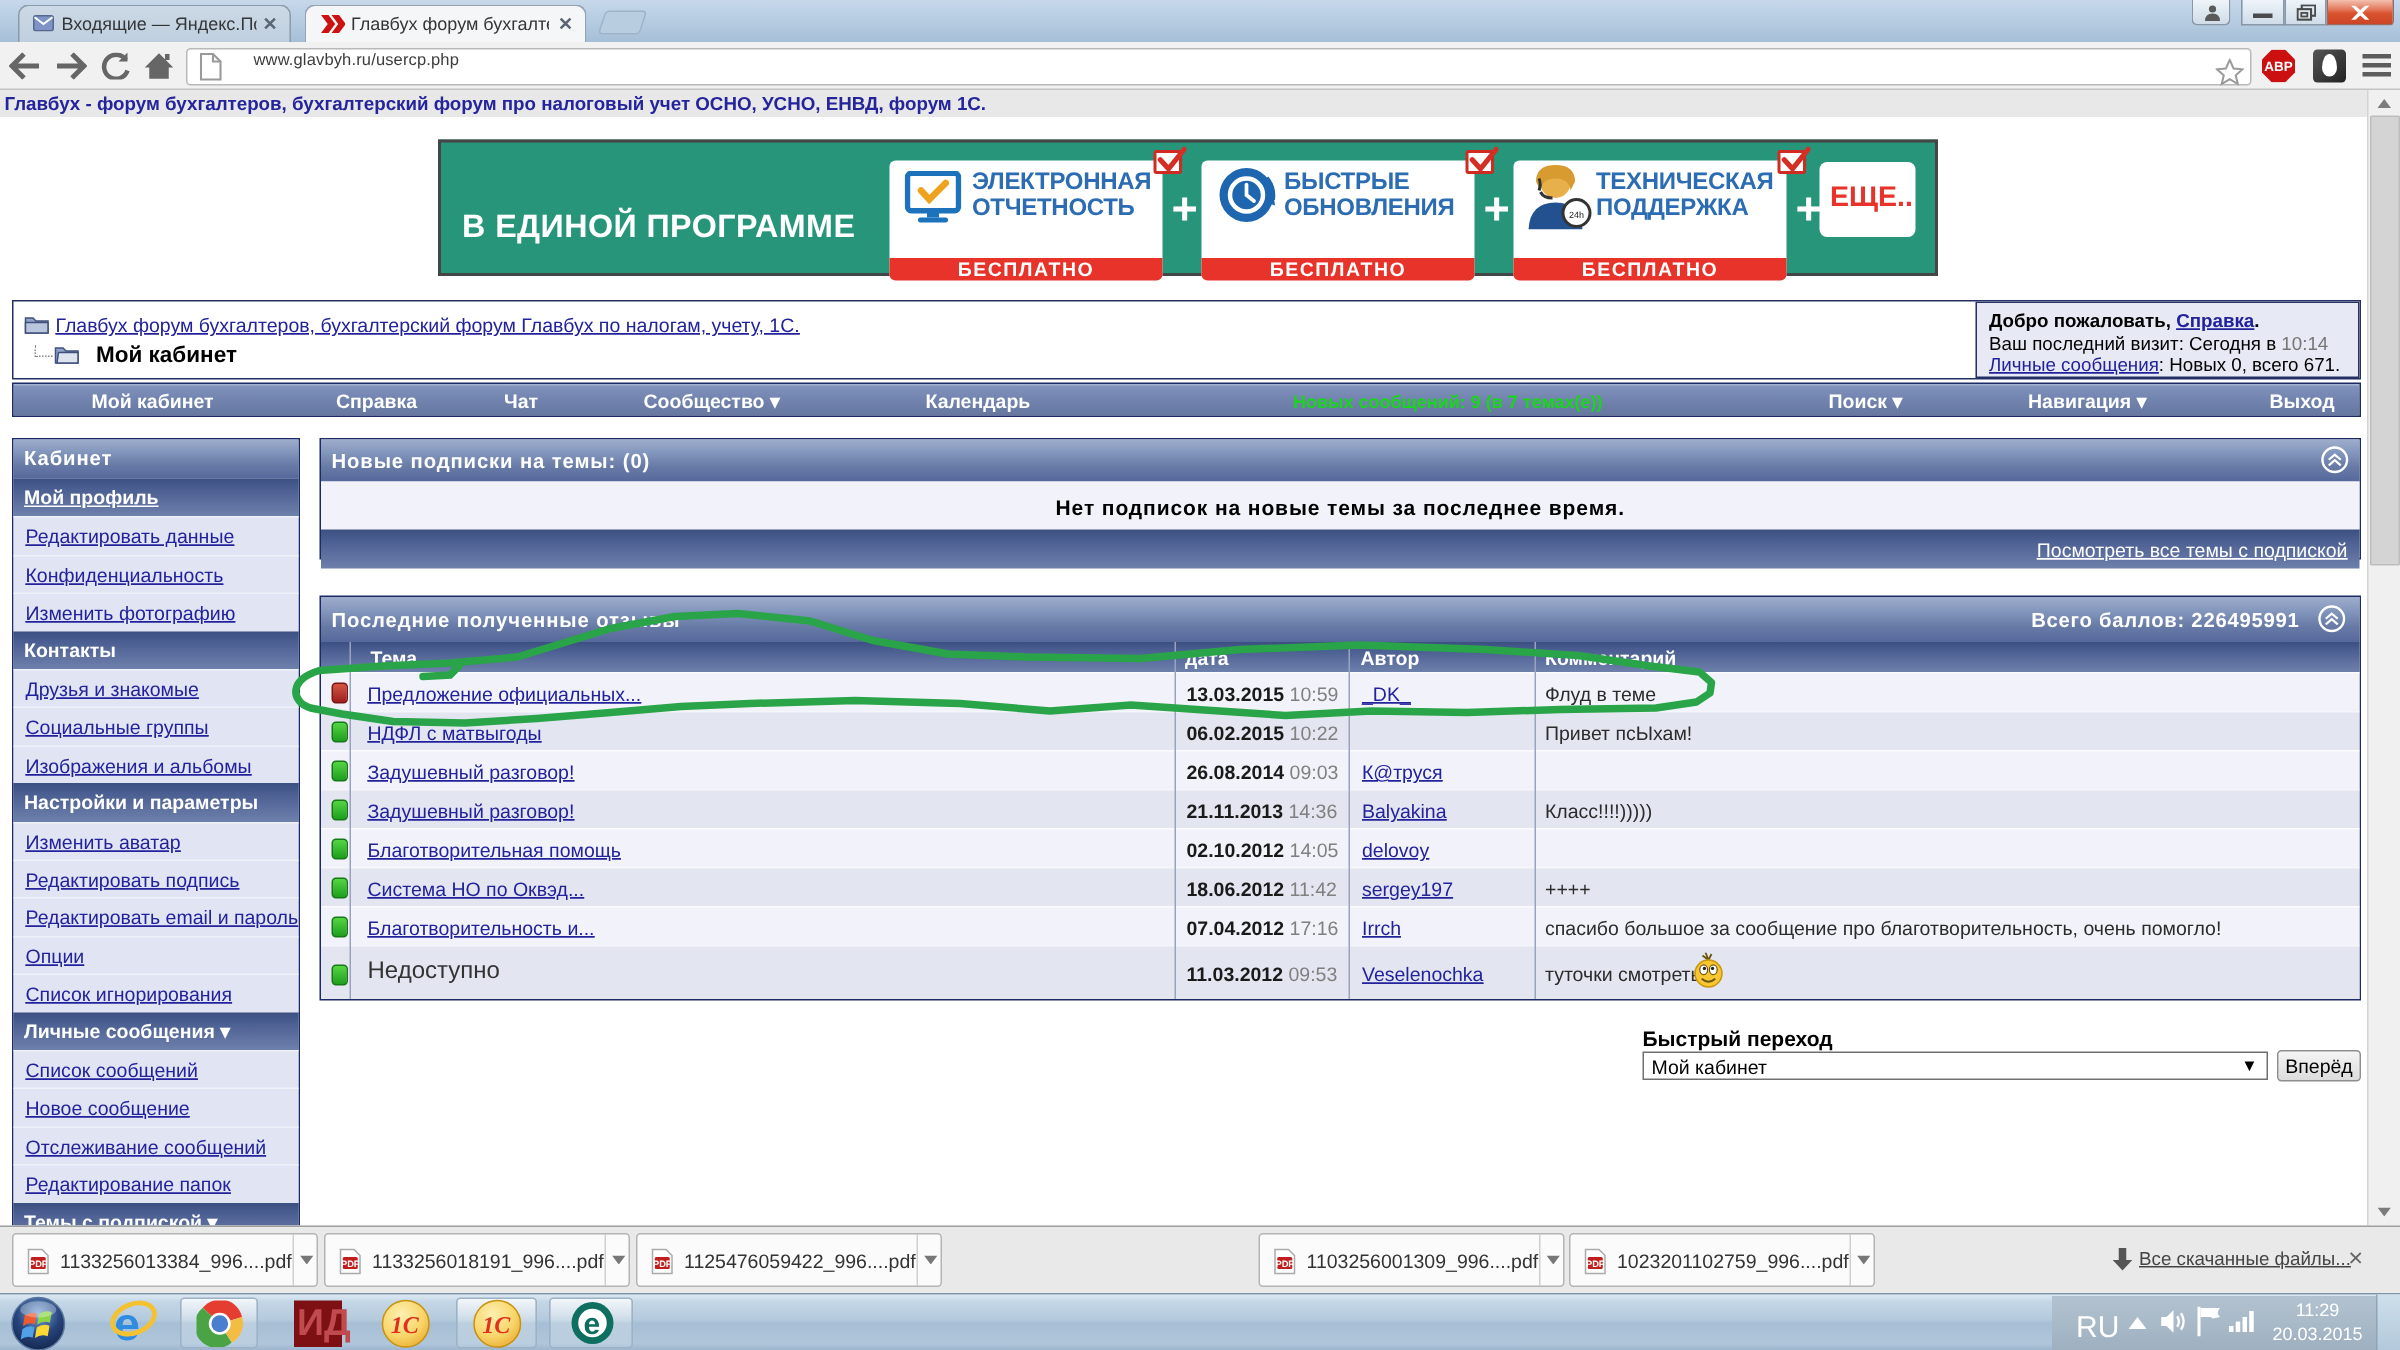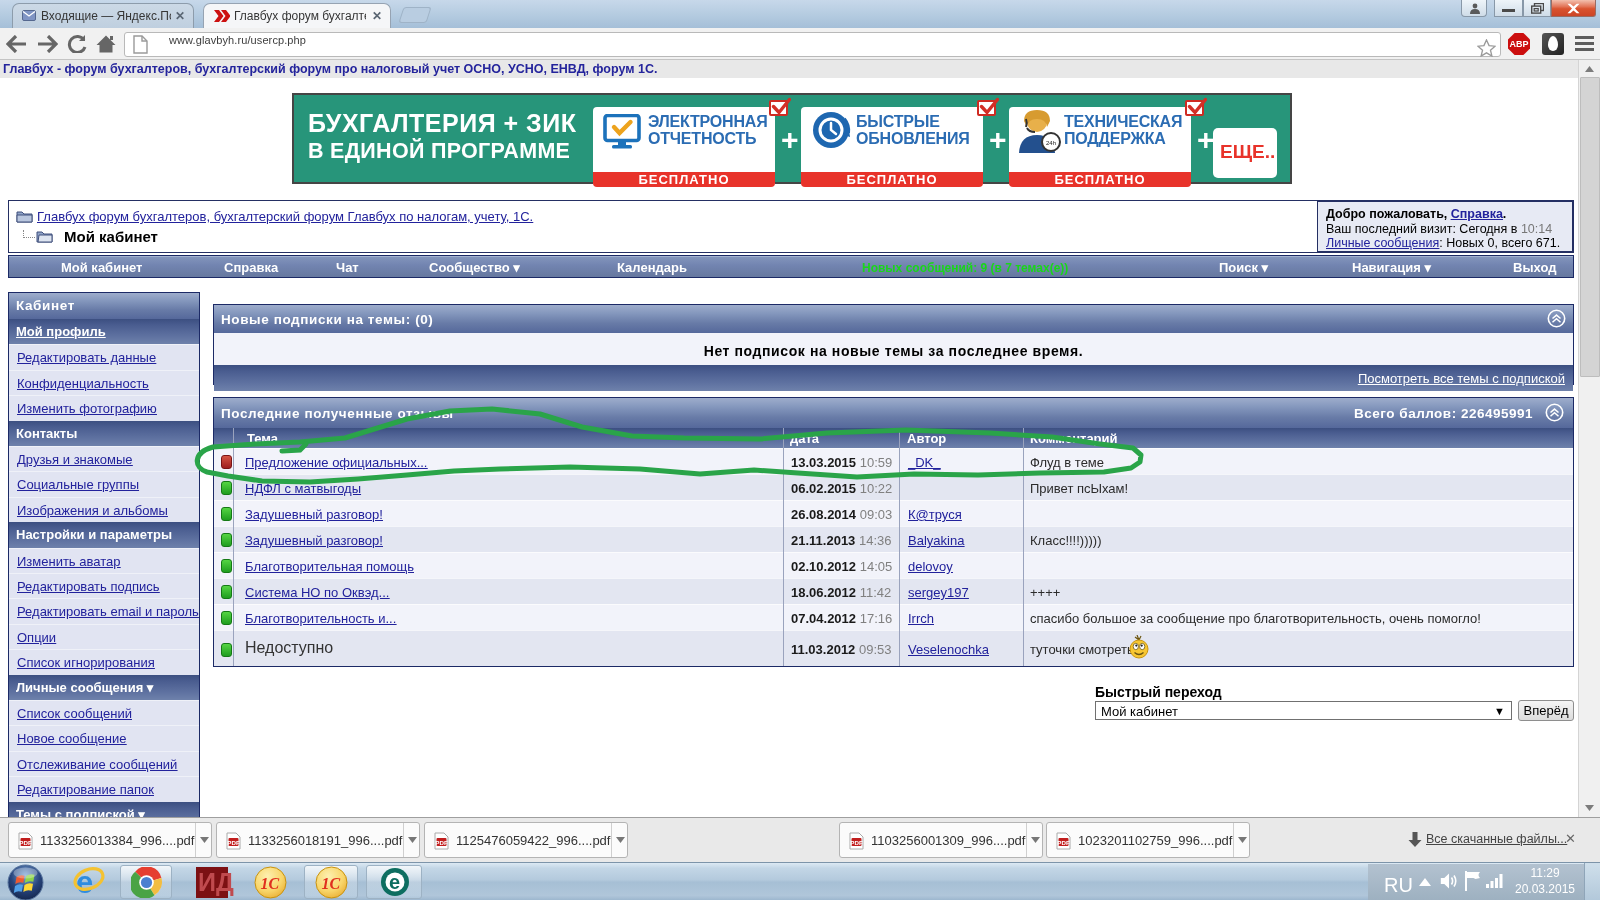--- a/index.html
+++ b/index.html
@@ -50,21 +50,21 @@
   border:1px solid #1c2a66; box-shadow:inset 0 1px 0 #a3b2d0; font-size:13px; font-weight:bold; color:#fff; }
 .navit { position:absolute; top:4px; }
 
 #sidebar { left:8px; top:232px; width:192px; height:526px; background:#e1e4f2; border:1px solid #1c2a66; }
 .sbhead { position:absolute; left:0; width:190px; height:26px; font-size:13.5px; letter-spacing:0.6px; padding:5px 0 0 7px; }
 .sbsub  { position:absolute; left:0; width:190px; height:25.4px; font-size:13px; padding:5px 0 0 7px; }
 .sblink { position:absolute; left:0; width:190px; height:25.4px; font-size:13px; padding:5px 0 0 8px;
   background:#e1e4f2; border-top:1px solid #eff1f8; }
 .sblink a { color:#22229c; }
 
-#panel1 { left:213px; top:244px; width:1361px; height:81px; }
+#panel1 { left:213px; top:232px; width:1361px; height:81px; }
 #panel2 { left:213px; top:337px; width:1361px; height:270px; }
 .collapse { position:absolute; right:7px; top:4px; }
 
 .trow { position:absolute; left:0; width:1359px; }
 .tlink, .tdate, .tcom { font-size:13px; }
 .tdate b { color:#1a1a1a; }
 .tcom { color:#2b2b2b; }
 .gr { color:#808080; }
 .trow { border-top:1px solid rgba(255,255,255,0.65); }
 .vline { position:absolute; width:1px; background:#9aa3bd; }
@@ -165,21 +165,20 @@
 <svg class="abs" style="left:1477px;top:39px;" width="19" height="18" viewBox="0 0 20 19">
     <path d="M10 1 l2.7 6 l6.3 0.6 l-4.8 4.2 l1.5 6.2 L10 14.6 L4.3 18 l1.5 -6.2 L1 7.6 l6.3 -0.6 z" fill="none" stroke="#9a9a9a" stroke-width="1.4"></path>
   </svg>
 <div class="abs" id="urltxt">www.glavbyh.ru/usercp.php</div>
 
 <div class="abs" id="page">
   <div class="abs" id="titlestrip">
       <span>Главбух - форум бухгалтеров, бухгалтерский форум про налоговый учет ОСНО, УСНО, ЕНВД, форум 1С.</span>
     </div>
   <div class="abs" id="banner">
-    <div class="abs" style="left:14px;top:14px;color:#fff;font-weight:bold;font-size:25px;letter-spacing:0.5px;">БУХГАЛТЕРИЯ + ЗИК</div>
     <div class="abs" style="left:14px;top:44px;color:#fff;font-weight:bold;font-size:21.5px;letter-spacing:0.3px;">В ЕДИНОЙ ПРОГРАММЕ</div>
     <div class="bcard" style="left:299px;width:182px;">
       <svg width="38" height="36" style="position:absolute;left:10px;top:7px;" viewBox="0 0 38 36">
         <rect x="2" y="1.5" width="34" height="25" rx="2.5" fill="none" stroke="#1c72bb" stroke-width="3.6"></rect>
         <rect x="15" y="27" width="8" height="4" fill="#1c72bb"></rect>
         <rect x="9" y="31" width="20" height="3.4" rx="1.5" fill="#1c72bb"></rect>
         <path d="M11 13 l5.5 6 l11 -11" fill="none" stroke="#eda31d" stroke-width="4.4" stroke-linecap="round"></path>
       </svg>
       <div class="btxt">ЭЛЕКТРОННАЯ<br>ОТЧЕТНОСТЬ</div>
       <div class="bfree">БЕСПЛАТНО</div>
@@ -219,21 +218,21 @@
       </svg>
       <div class="btxt">ТЕХНИЧЕСКАЯ<br>ПОДДЕРЖКА</div>
       <div class="bfree">БЕСПЛАТНО</div>
     </div>
     <div class="bcheck" style="left:891px;top:5px;">
         <svg width="21" height="19" style="position:absolute;left:-1px;top:-5px;" viewBox="0 0 21 19">
           <path d="M3.5 9.5 l5.5 6 l10.5 -13" fill="none" stroke="#d32f26" stroke-width="3.4" stroke-linecap="round"></path>
         </svg>
       </div>
     <div class="bplus" style="left:903px;">+</div>
-    <div class="abs" style="left:919px;top:13px;width:64px;height:50px;background:#fff;border-radius:5px;margin-top:20px;">
+    <div class="abs" style="left:919px;top:13px;width:64px;height:50px;background:#fff;border-radius:5px;">
       <span class="abs" style="left:7px;top:13px;color:#e8332a;font-weight:bold;font-size:19px;">ЕЩЕ..</span>
     </div>
   </div>
   <div class="abs panel" id="crumb">
     <div id="welcome"><b>Добро пожаловать, <a class="navy" href="#"><u>Справка</u></a>.</b><br>
     Ваш последний визит: Сегодня в <span style="color:#777">10:14</span><br>
     <a class="navy" href="#"><u>Личные сообщения</u></a>: Новых 0, всего 671.</div>
     <svg class="abs" style="left:7px;top:8px;" width="17" height="14" viewBox="0 0 17 14">
         <path d="M1 3 h5 l2 2 h8 v8 h-15 z" fill="#8fa3c8" stroke="#41507c" stroke-width="1"></path>
         <path d="M1 6 h15 v7 h-15 z" fill="#b9c6de" stroke="#41507c" stroke-width="1"></path>

